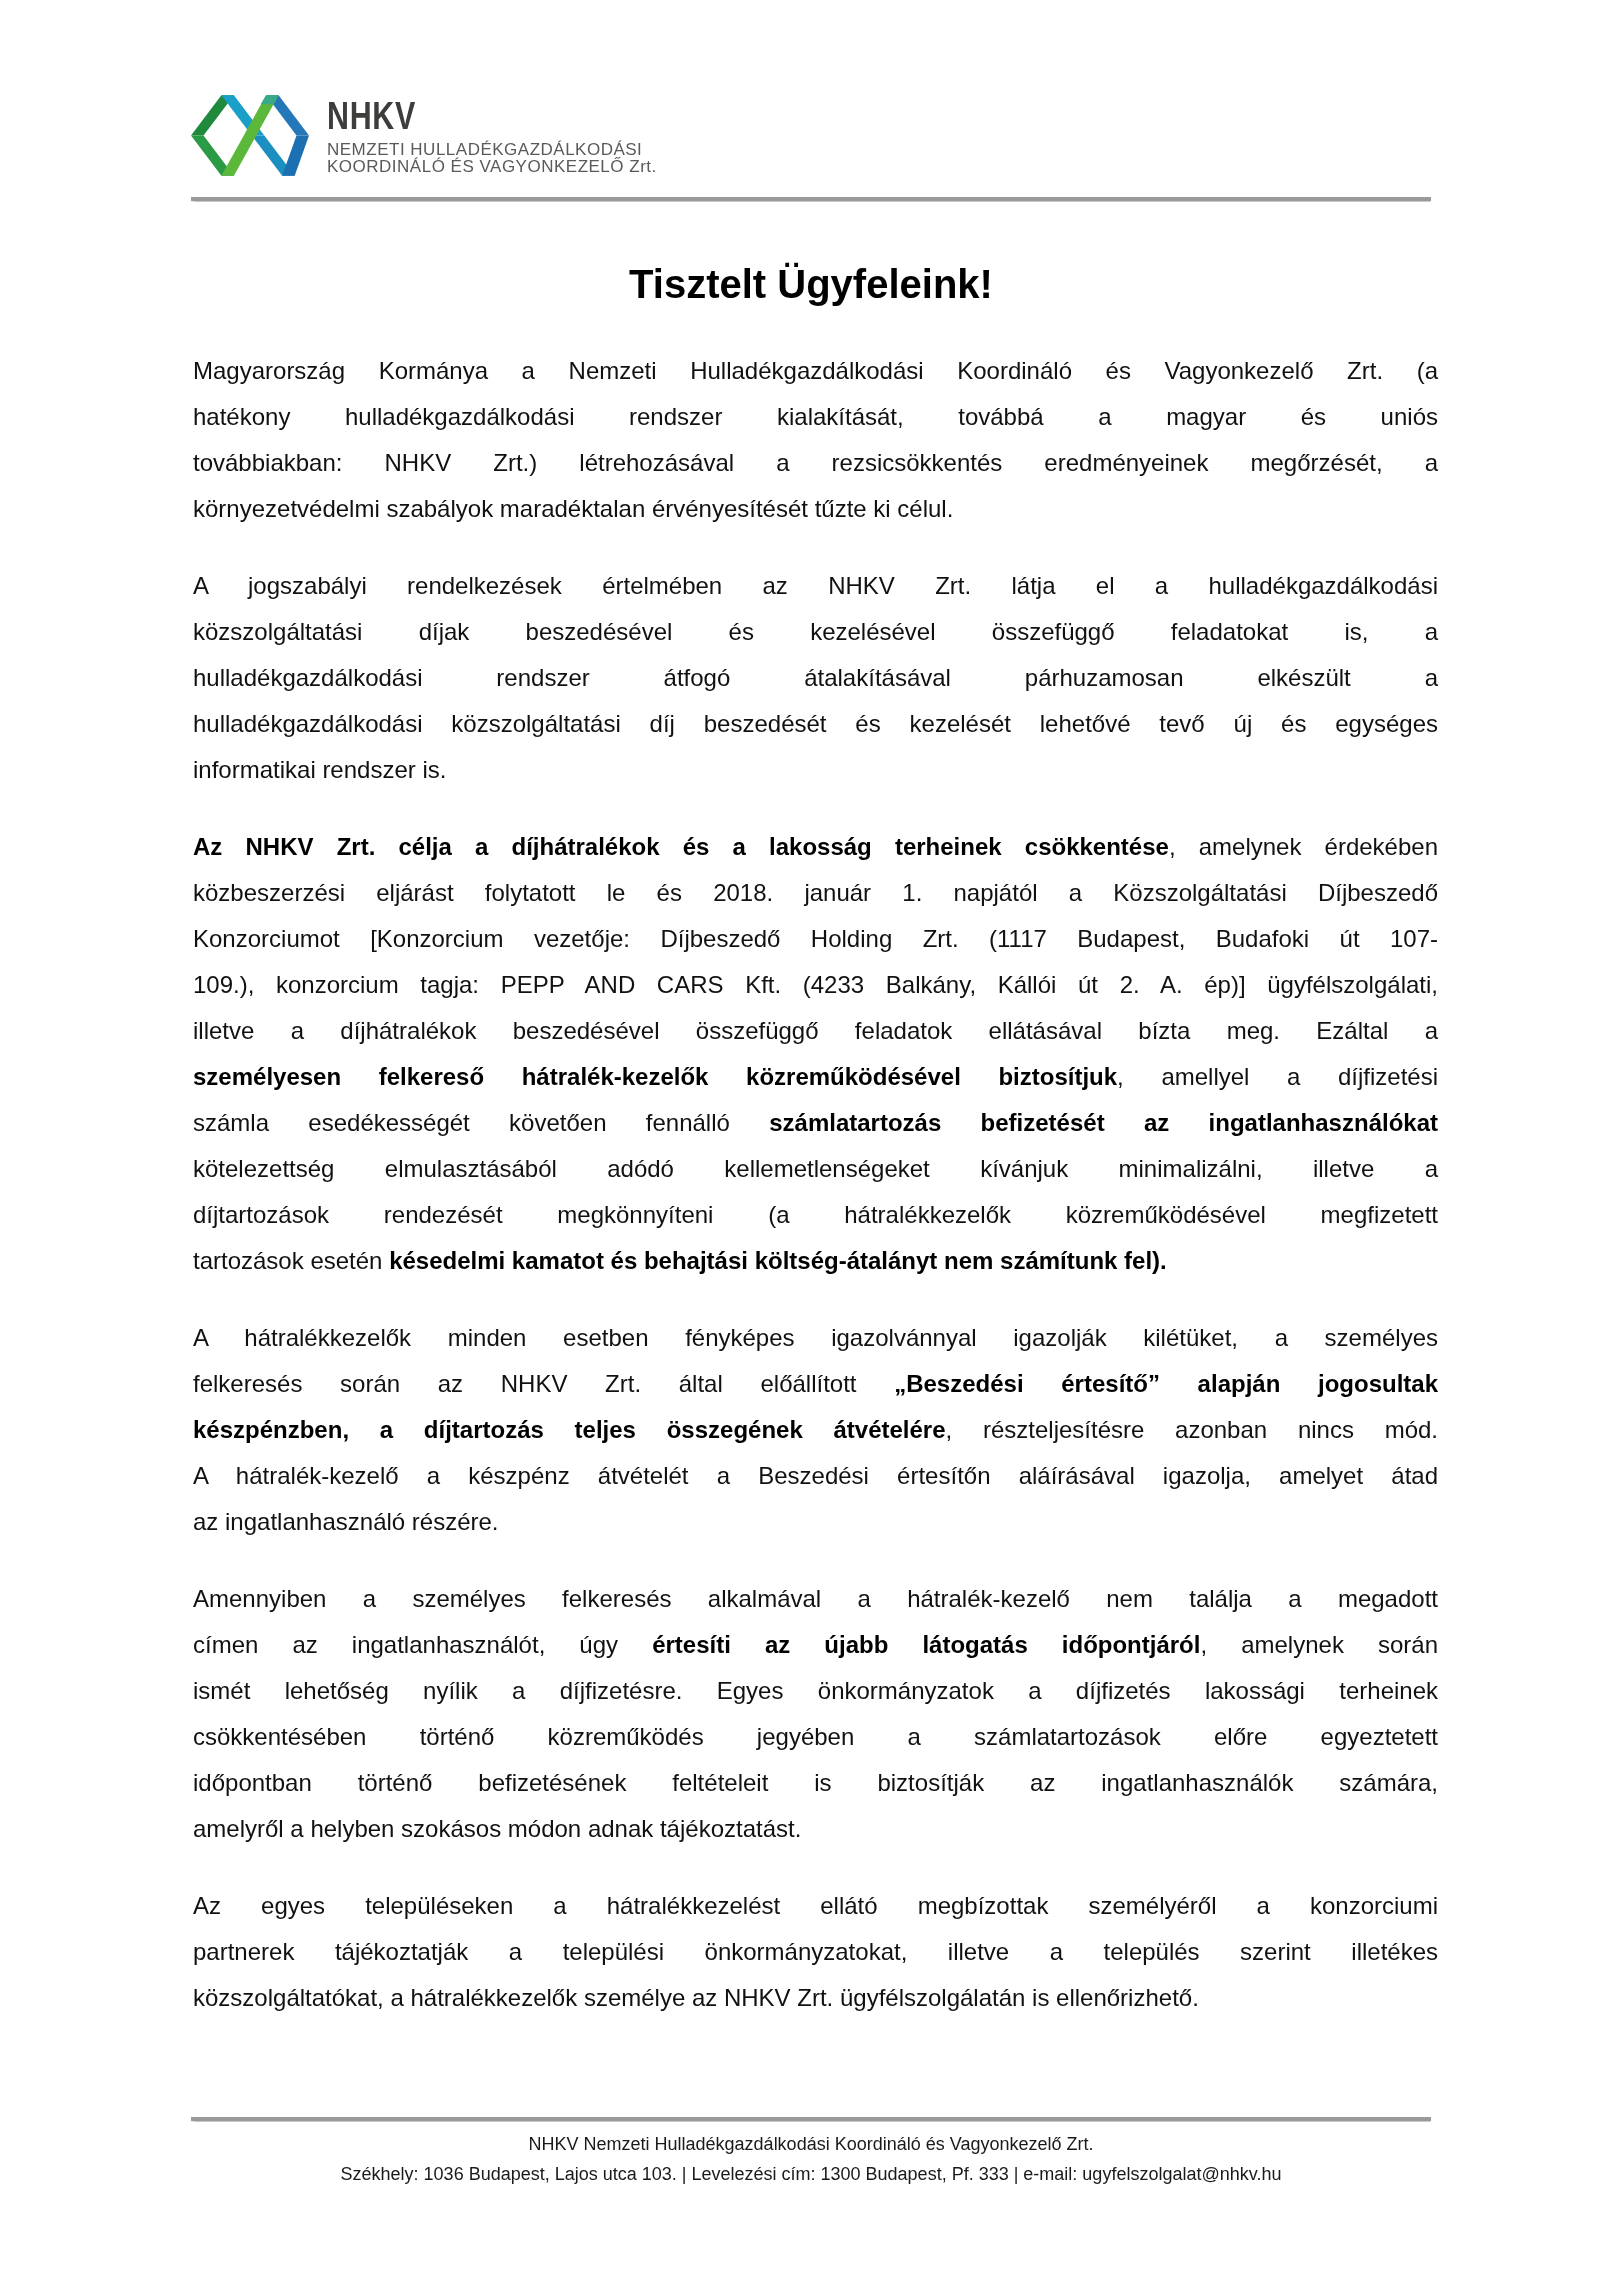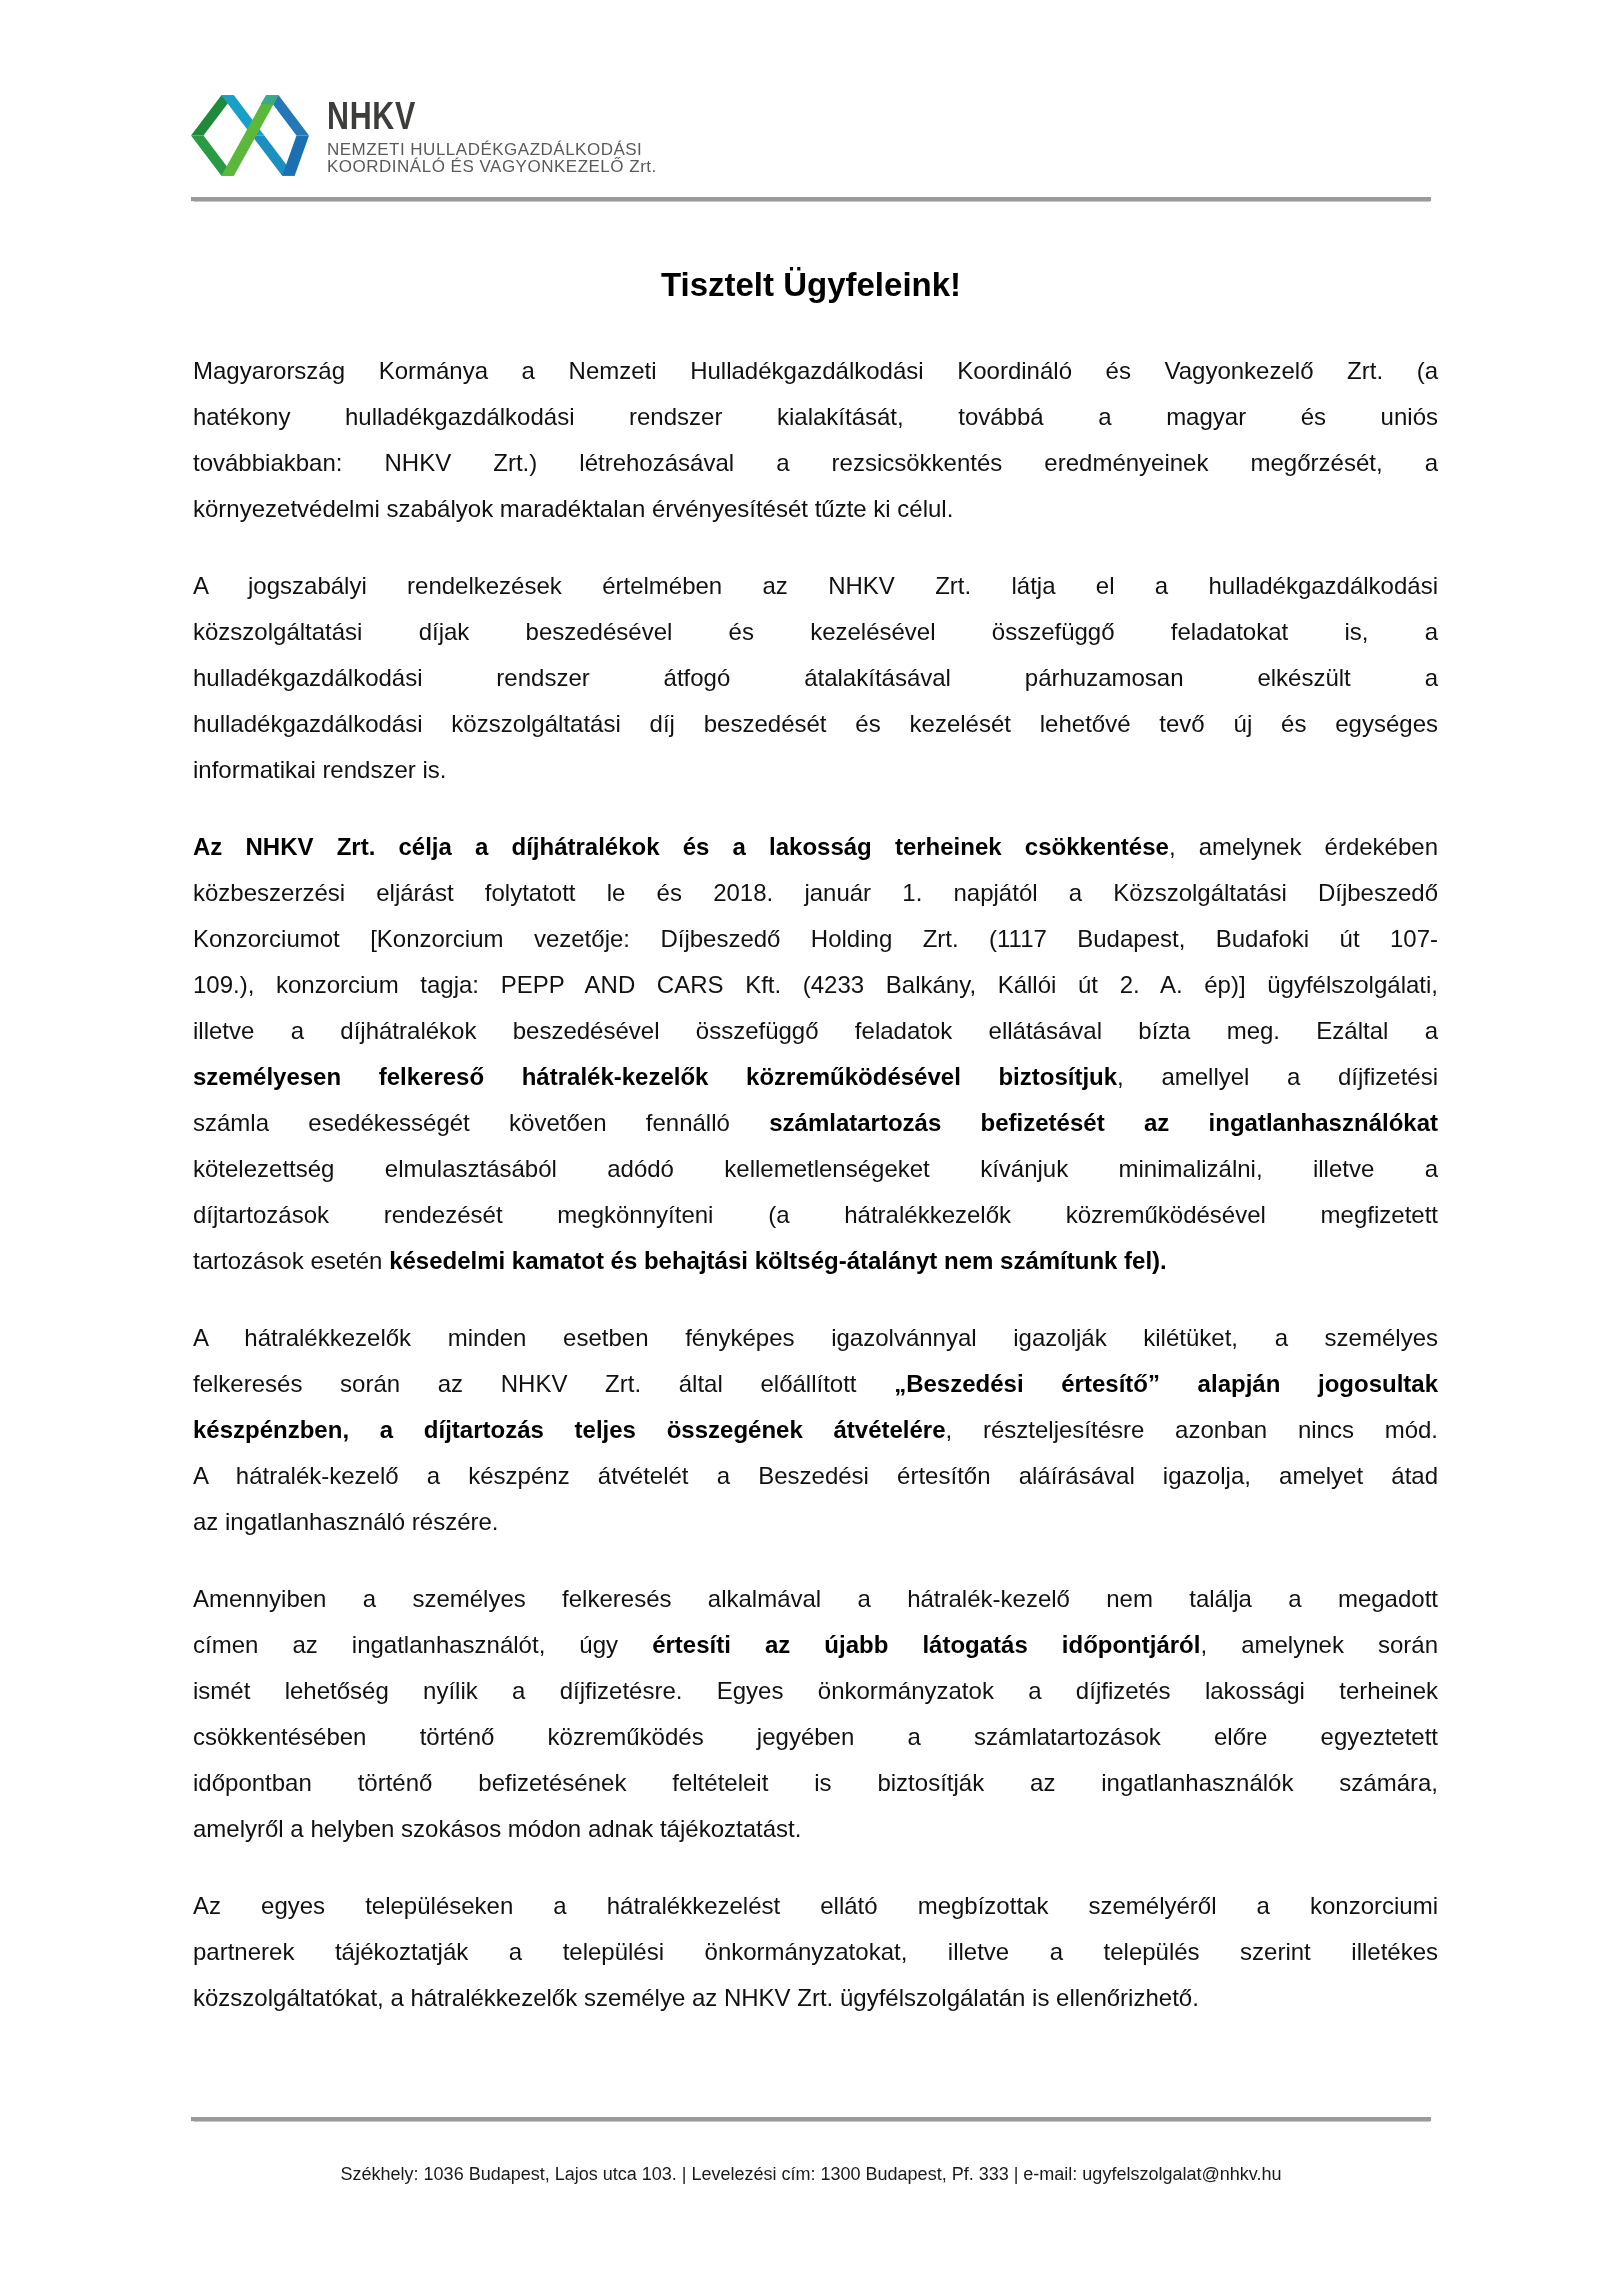--- a/index.html
+++ b/index.html
@@ -17,21 +17,21 @@
               line-height: 17px; white-space: nowrap; }
   .logo-tag.l1 { top: 48px; }
   .logo-tag.l2 { top: 65px; }
   .rule { position: absolute; left: 191px; width: 1240px; height: 3.6px; background: #9a9a9a;
           box-shadow: 0 0.9px 0.9px #c8c8c8; }
   .rule.top { top: 197px; }
   .rule.bottom { top: 2117px; }
 
   
   .title { position: absolute; left: 0; width: 1622px; top: 265px; text-align: center;
-           font-size: 33px; font-weight: bold; color: #000; line-height: 39px; }
+           font-size: 40px; font-weight: bold; color: #000; line-height: 39px; }
 
   
   .body { position: absolute; left: 193px; width: 1245px; top: 348px; }
   .para { margin: 0 0 31px 0; }
   .line { display: block; height: 46px; line-height: 46px; font-size: 24px;
           text-align: justify; text-align-last: justify; white-space: nowrap; overflow: visible; }
   .line.last { text-align: left; text-align-last: left; }
   .line span { white-space: normal; }
   .jl { display: block; width: 1245px; white-space: normal; text-align: justify; text-align-last: justify; }
   .jl.last { text-align-last: left; }
@@ -114,15 +114,16 @@
         <div class="line jl last"><span>amelyről a helyben szokásos módon adnak tájékoztatást.</span></div>
       </div>
       <div class="para">
         <div class="line jl"><span>Az egyes településeken a hátralékkezelést ellátó megbízottak személyéről a konzorciumi</span></div>
         <div class="line jl"><span>partnerek tájékoztatják a települési önkormányzatokat, illetve a település szerint illetékes</span></div>
         <div class="line jl last"><span>közszolgáltatókat, a hátralékkezelők személye az NHKV Zrt. ügyfélszolgálatán is ellenőrizhető.</span></div>
       </div>
     </div>
 
   <div class="rule bottom"></div>
+  <div class="footer-line l1">NHKV Nemzeti Hulladékgazdálkodási Koordináló és Vagyonkezelő Zrt.</div>
   <div class="footer-line l2">Székhely: 1036 Budapest, Lajos utca 103. | Levelezési cím: 1300 Budapest, Pf. 333 | e-mail: ugyfelszolgalat@nhkv.hu</div>
 </div>
 
 
 </body></html>

